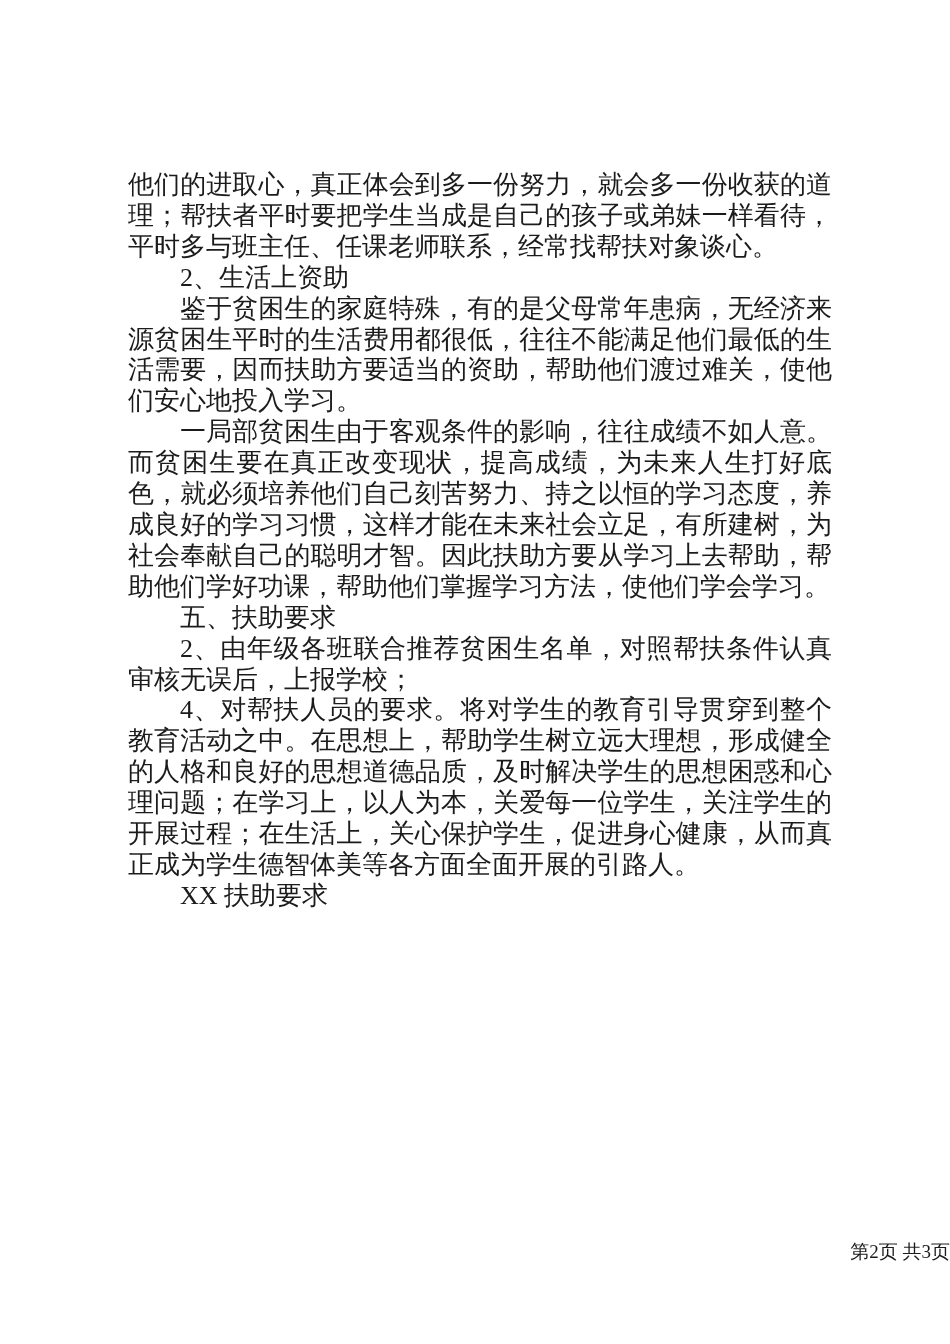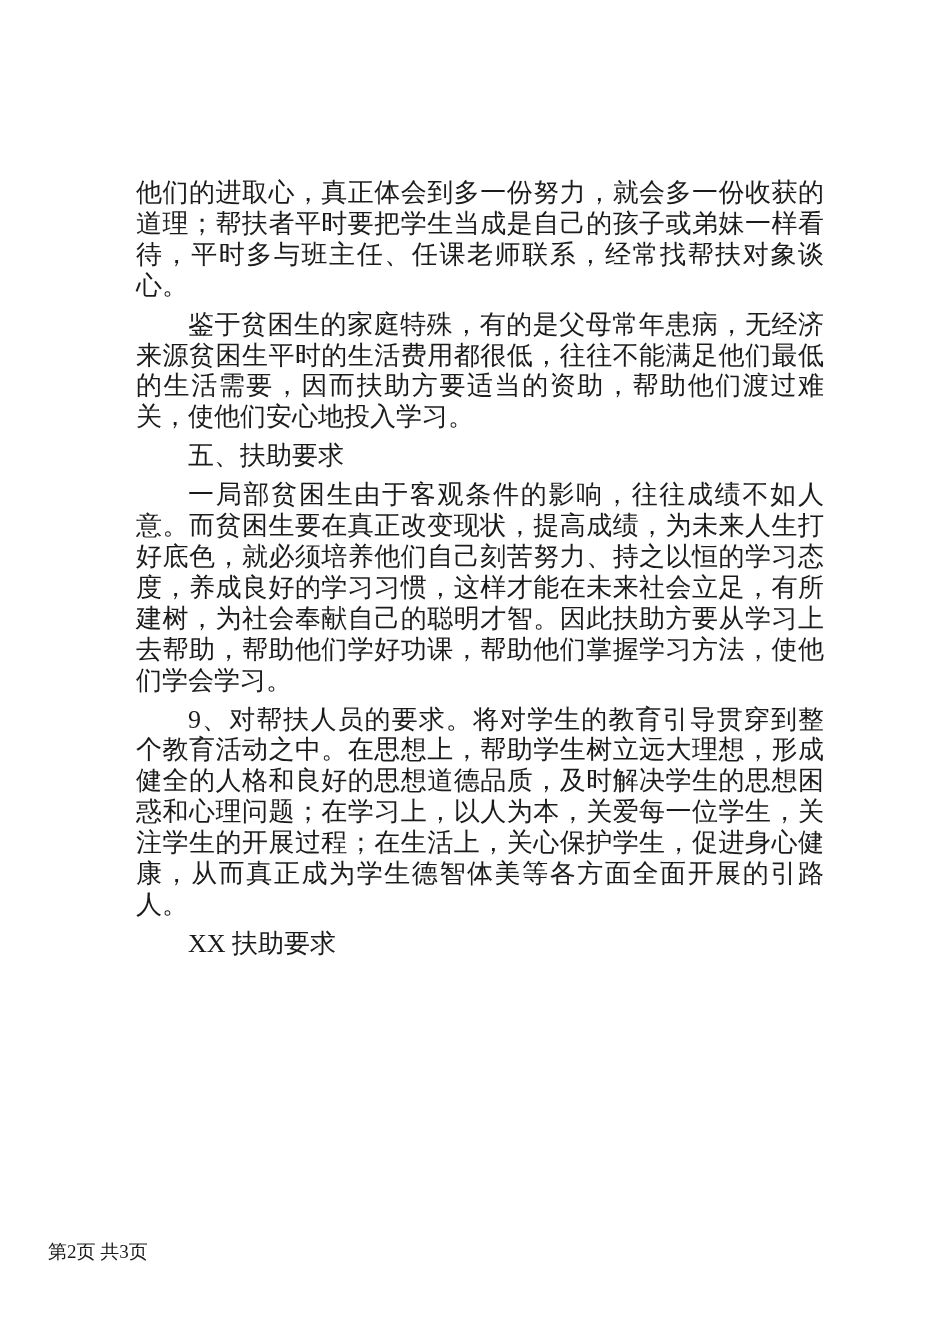--- a/index.html
+++ b/index.html
@@ -22,51 +22,53 @@
     left: 128px;
     top: 170px;
     width: 704px;
     font-size: 26px;
     line-height: 30.9px;
     text-align: justify;
     text-justify: inter-ideograph;
     letter-spacing: 0px;
   }
   .doc-body p {
-    margin: 8px;
+    margin: 0;
     padding: 0;
     text-indent: 2em;
   }
   .doc-body p.no-indent {
     text-indent: 0;
   }
   .page-footer {
     position: absolute;
     left: 0;
     top: 1240px;
     width: 100%;
     box-sizing: border-box;
     padding-left: 48px; 
-    text-align: left;
+    text-align: right;
     font-size: 19px;
     line-height: 24px;
     color: #1b1b1b;
   }
 </style>
 </head>
 <body>
 
 <div class="page">
 
   <div class="doc-body" id="doc-body">
       <p class="no-indent">他们的进取心，真正体会到多一份努力，就会多一份收获的道理；帮扶者平时要把学生当成是自己的孩子或弟妹一样看待，平时多与班主任、任课老师联系，经常找帮扶对象谈心。</p>
+      <p>2、生活上资助</p>
       <p>鉴于贫困生的家庭特殊，有的是父母常年患病，无经济来源贫困生平时的生活费用都很低，往往不能满足他们最低的生活需要，因而扶助方要适当的资助，帮助他们渡过难关，使他们安心地投入学习。</p>
+      <p>一局部贫困生由于客观条件的影响，往往成绩不如人意。而贫困生要在真正改变现状，提高成绩，为未来人生打好底色，就必须培养他们自己刻苦努力、持之以恒的学习态度，养成良好的学习习惯，这样才能在未来社会立足，有所建树，为社会奉献自己的聪明才智。因此扶助方要从学习上去帮助，帮助他们学好功课，帮助他们掌握学习方法，使他们学会学习。</p>
       <p>五、扶助要求</p>
-      <p>一局部贫困生由于客观条件的影响，往往成绩不如人意。而贫困生要在真正改变现状，提高成绩，为未来人生打好底色，就必须培养他们自己刻苦努力、持之以恒的学习态度，养成良好的学习习惯，这样才能在未来社会立足，有所建树，为社会奉献自己的聪明才智。因此扶助方要从学习上去帮助，帮助他们学好功课，帮助他们掌握学习方法，使他们学会学习。</p>
-      <p>9、对帮扶人员的要求。将对学生的教育引导贯穿到整个教育活动之中。在思想上，帮助学生树立远大理想，形成健全的人格和良好的思想道德品质，及时解决学生的思想困惑和心理问题；在学习上，以人为本，关爱每一位学生，关注学生的开展过程；在生活上，关心保护学生，促进身心健康，从而真正成为学生德智体美等各方面全面开展的引路人。</p>
+      <p>2、由年级各班联合推荐贫困生名单，对照帮扶条件认真审核无误后，上报学校；</p>
+      <p>4、对帮扶人员的要求。将对学生的教育引导贯穿到整个教育活动之中。在思想上，帮助学生树立远大理想，形成健全的人格和良好的思想道德品质，及时解决学生的思想困惑和心理问题；在学习上，以人为本，关爱每一位学生，关注学生的开展过程；在生活上，关心保护学生，促进身心健康，从而真正成为学生德智体美等各方面全面开展的引路人。</p>
       <p>XX 扶助要求</p>
     </div>
 
   <div class="page-footer">
     <span>第2页 共3页</span>
   </div>
 
 </div>
 
 </body></html>

